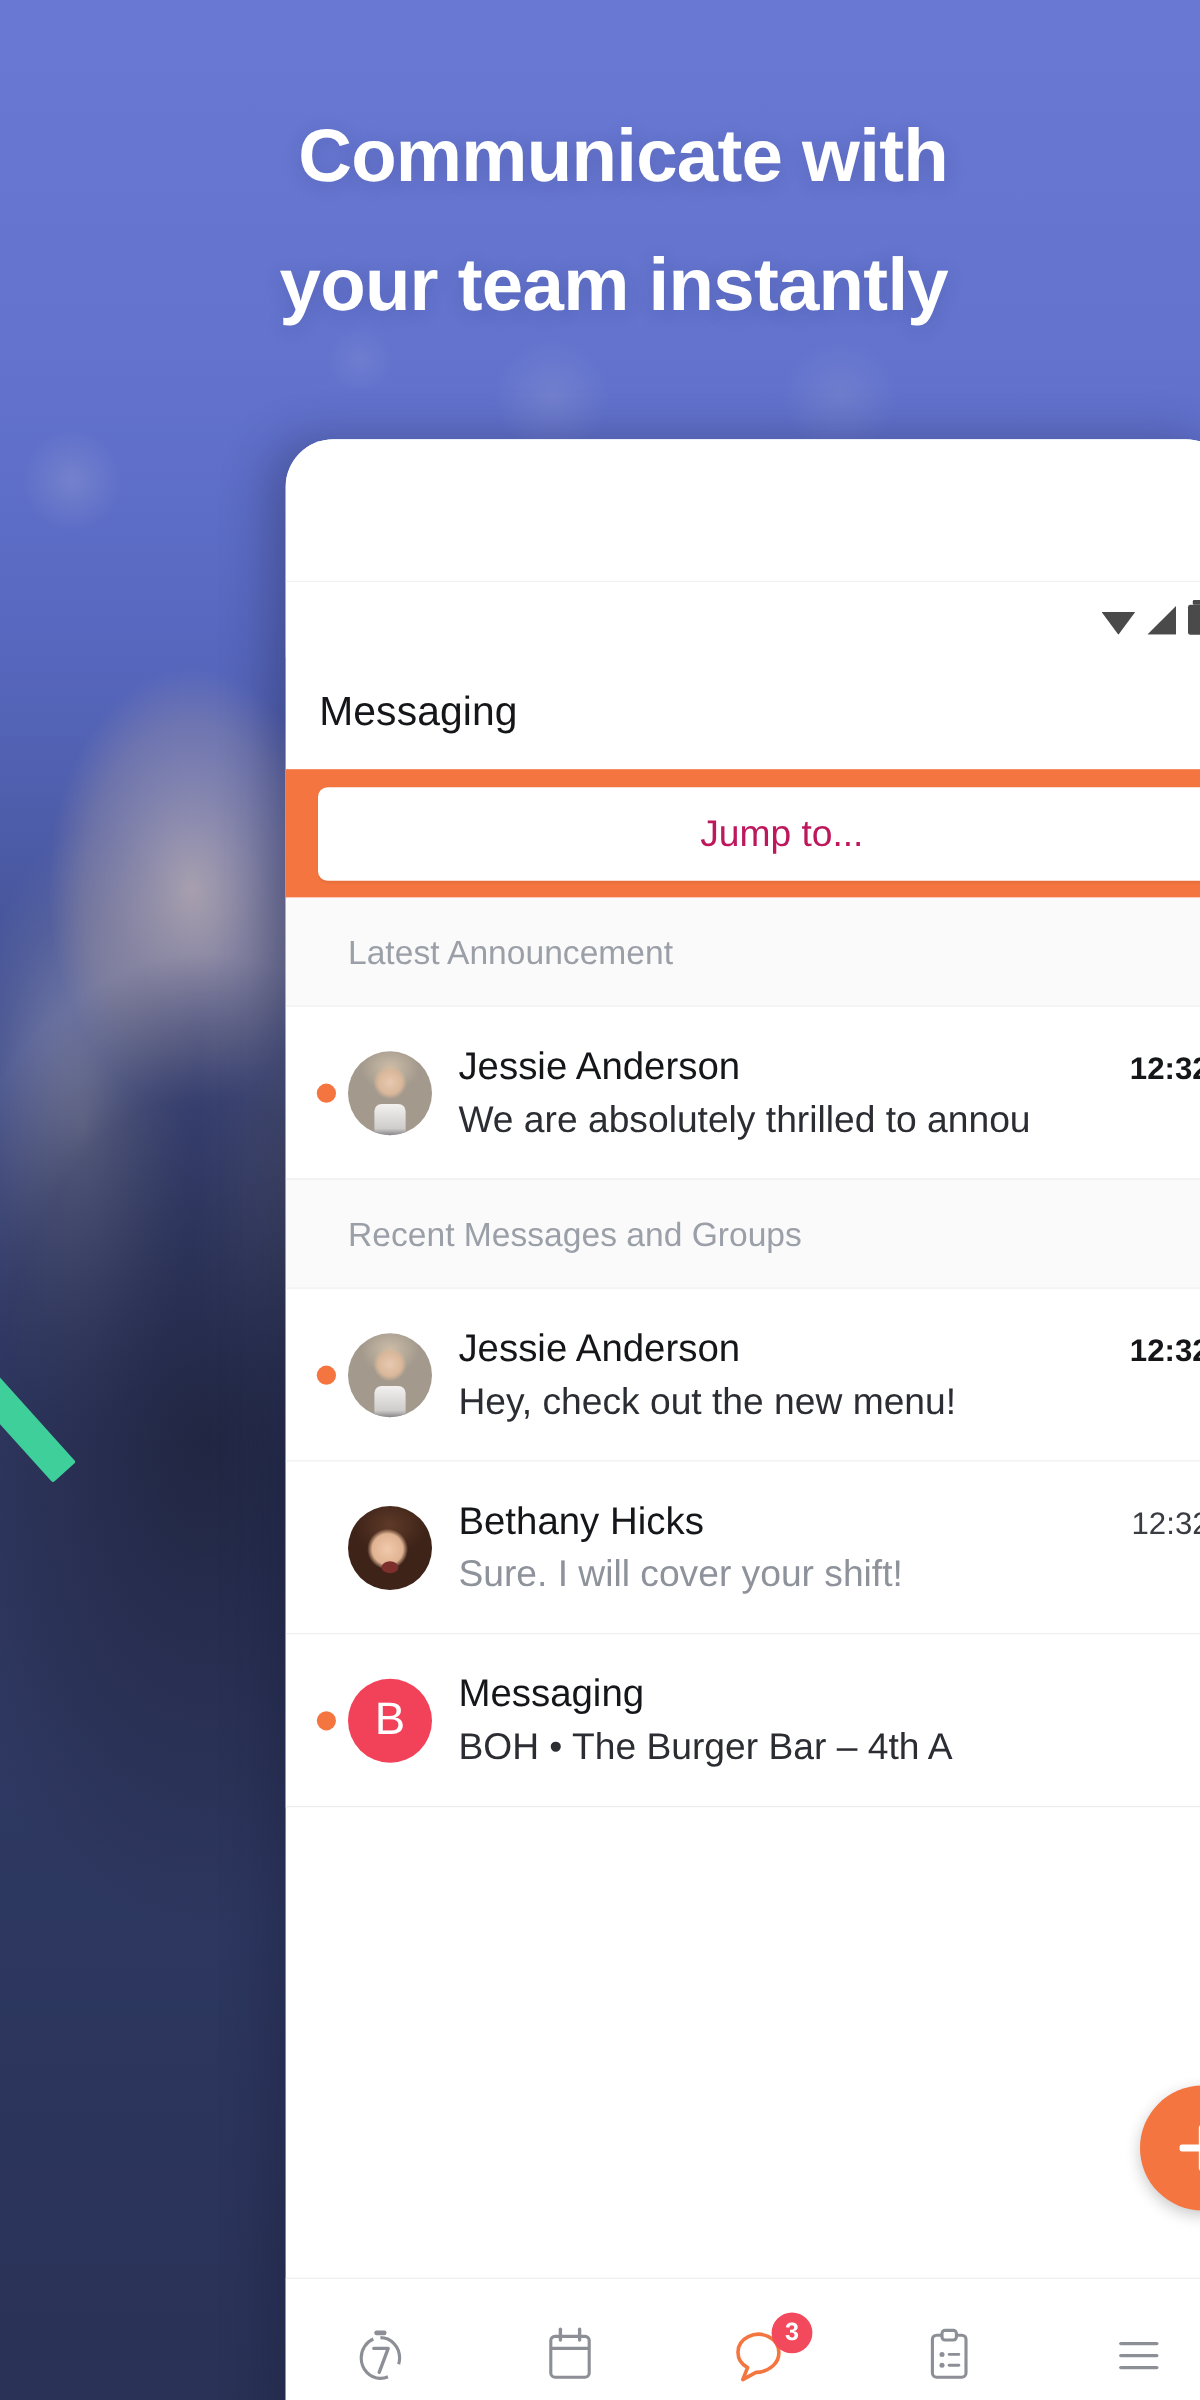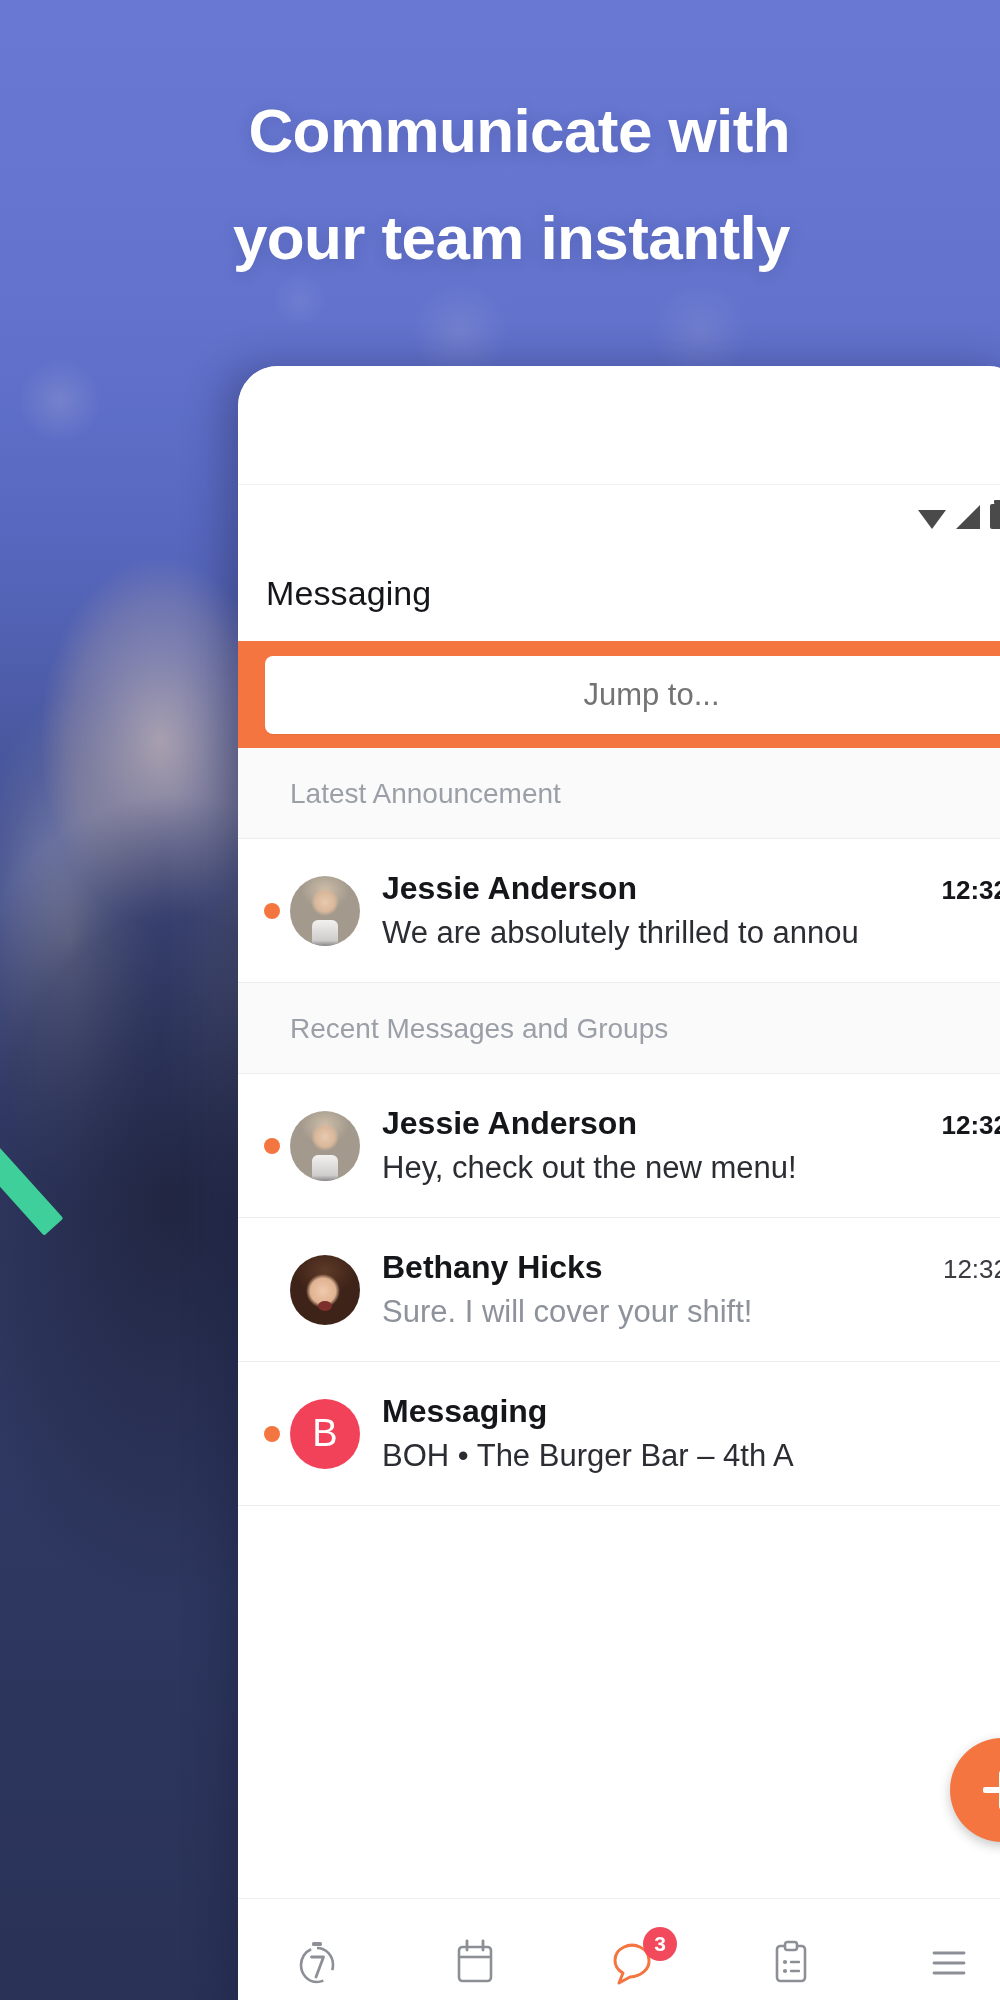--- a/index.html
+++ b/index.html
@@ -115,21 +115,21 @@
   }
   .search-input {
     background:#ffffff;
     border-radius:8px;
     height:78px;
     display:flex; align-items:center; justify-content:center;
     margin-right:-10px;
     box-shadow:0 1px 2px rgba(0,0,0,0.06);
   }
   .search-placeholder {
-    font-size:31px; color:#737373;
+    font-size:31px; color:#be185d;
   }
 
   .section-head {
     background:#fafafa;
     border-bottom:1px solid #ededed;
     padding:30px 28px 28px 52px;
     font-size:28px; color:#9a9fa8;
   }
 
   .msg-row {
@@ -178,24 +178,24 @@
     color:#ffffff;
     display:flex; align-items:center; justify-content:center;
     font-size:38px; font-weight:400;
   }
   .msg-body { flex:1 1 auto; min-width:0; }
   .msg-top {
     display:flex; align-items:baseline; justify-content:space-between;
     gap:14px;
   }
   .msg-name {
-    font-size:32px; color:#15161a; font-weight:700;
+    font-size:32px; color:#15161a; font-weight:400;
     white-space:nowrap;
   }
-  .msg-name.reg { font-weight:700; }
+  .msg-name.reg { font-weight:400; }
   .msg-time {
     font-size:26px; color:#15161a; font-weight:700;
     white-space:nowrap; flex:0 0 auto;
   }
   .msg-time.reg { font-weight:400; color:#3a3c42; }
   .msg-preview {
     margin-top:8px;
     font-size:31px; color:#2b2d33; font-weight:400;
     white-space:nowrap; overflow:visible;
   }

